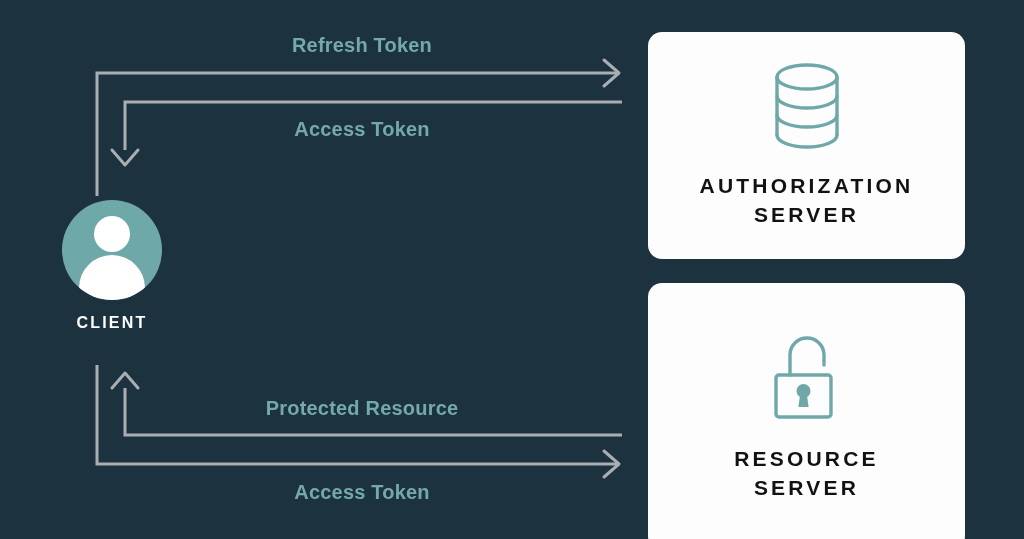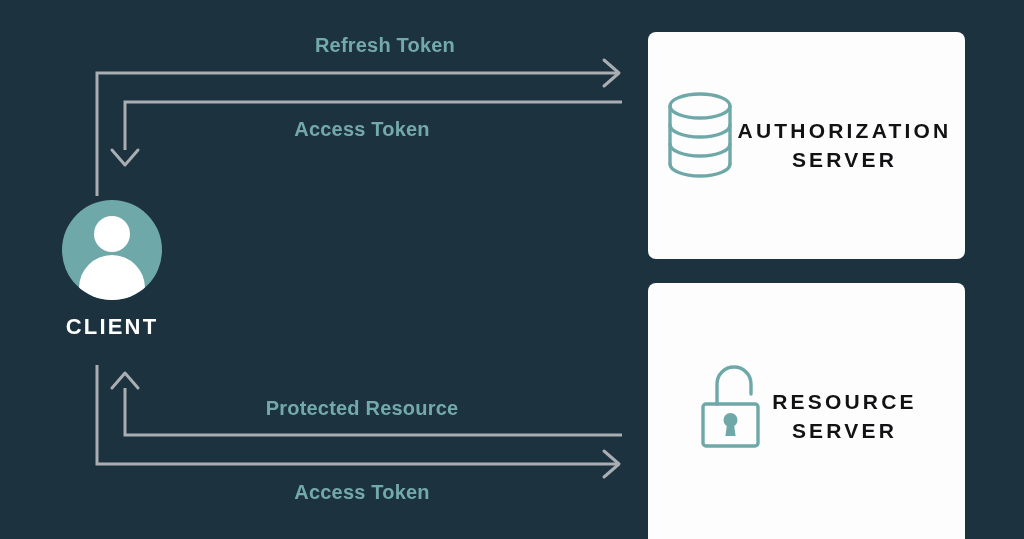--- a/index.html
+++ b/index.html
@@ -62,33 +62,34 @@
     width: 66px;
     height: 60px;
     margin-left: -33px;
     background: #ffffff;
     border-radius: 33px 33px 10px 10px;
   }
   #client-label {
     margin-top: 14px;
     color: #ffffff;
     font-weight: bold;
-    font-size: 22px;
+    font-size: 16px;
     letter-spacing: 2.2px;
   }
 
   
   .server-card {
     position: absolute;
     left: 648px;
     width: 317px;
     background: #fdfdfd;
-    border-radius: 8px;
+    border-radius: 14px;
     box-sizing: border-box;
     display: flex;
+    flex-direction: column;
     align-items: center;
     justify-content: center;
   }
   #auth-server-card { top: 32px;  height: 227px; }
   #resource-server-card { top: 283px; height: 267px; }
 
   .server-icon { display: block; }
   #auth-server-card .server-icon { margin-bottom: 22px; }
   #resource-server-card .server-icon { margin-bottom: 24px; }
 
@@ -139,21 +140,21 @@
     <path class="conn" d="M 622 102 L 125 102 L 125 150"></path>
     <path class="arrowhead" d="M 112 150 L 125 165 L 138 150"></path>
 
     <path class="conn" d="M 622 435 L 125 435 L 125 388"></path>
     <path class="arrowhead" d="M 112 388 L 125 373 L 138 388"></path>
 
     <path class="conn" d="M 97 365 L 97 464 L 618 464"></path>
     <path class="arrowhead" d="M 604 451 L 619 464 L 604 477"></path>
   </svg>
 
-  <div class="flow-label" style="left:362px; top:34px;margin-left:23px;">Refresh Token</div>
+  <div class="flow-label" style="left:362px; top:34px;">Refresh Token</div>
 
   <div class="flow-label" style="left:362px; top:118px;">Access Token</div>
 
   <div class="flow-label" style="left:362px; top:397px;">Protected Resource</div>
 
   <div class="flow-label" style="left:362px; top:481px;">Access Token</div>
 
   <div id="client-node">
     <div id="client-avatar">
       <span class="head"></span>

